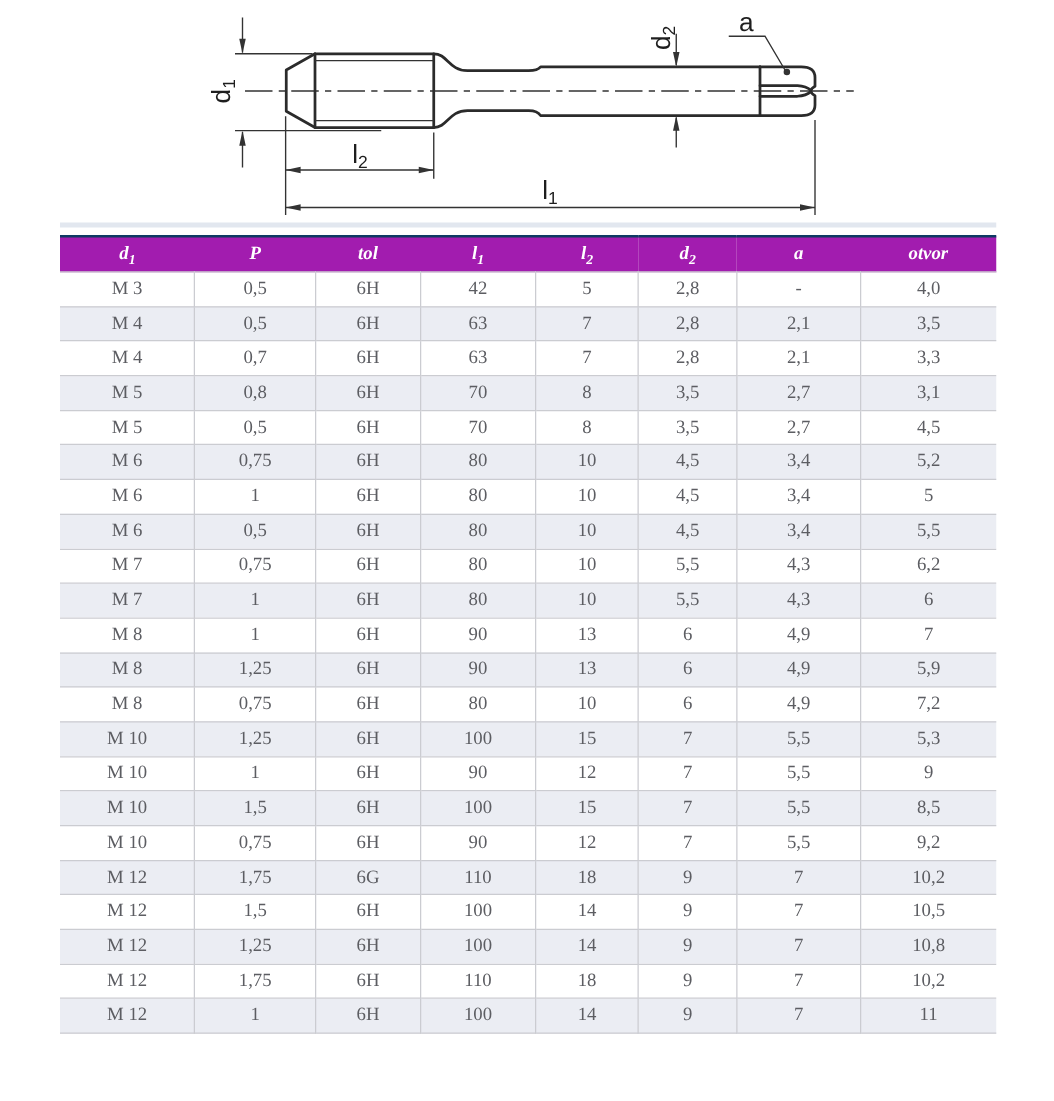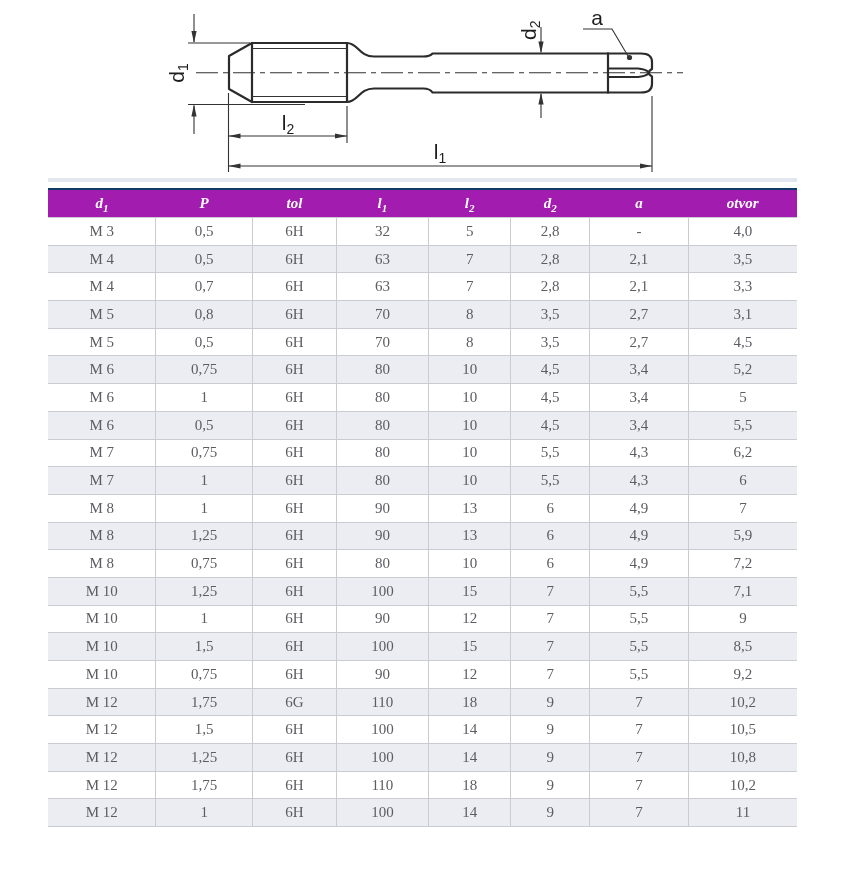--- a/index.html
+++ b/index.html
@@ -120,21 +120,21 @@
         <th><span>d</span><sub>2</sub></th>
         <th><span>a</span><sub></sub></th>
         <th><span>otvor</span><sub></sub></th>
       </tr>
     </thead>
     <tbody>
         <tr>
           <td>M 3</td>
           <td>0,5</td>
           <td>6H</td>
-          <td>32</td>
+          <td>42</td>
           <td>5</td>
           <td>2,8</td>
           <td>-</td>
           <td>4,0</td>
         </tr>
         <tr>
           <td>M 4</td>
           <td>0,5</td>
           <td>6H</td>
           <td>63</td>
@@ -254,21 +254,21 @@
           <td>7,2</td>
         </tr>
         <tr>
           <td>M 10</td>
           <td>1,25</td>
           <td>6H</td>
           <td>100</td>
           <td>15</td>
           <td>7</td>
           <td>5,5</td>
-          <td>7,1</td>
+          <td>5,3</td>
         </tr>
         <tr>
           <td>M 10</td>
           <td>1</td>
           <td>6H</td>
           <td>90</td>
           <td>12</td>
           <td>7</td>
           <td>5,5</td>
           <td>9</td>

